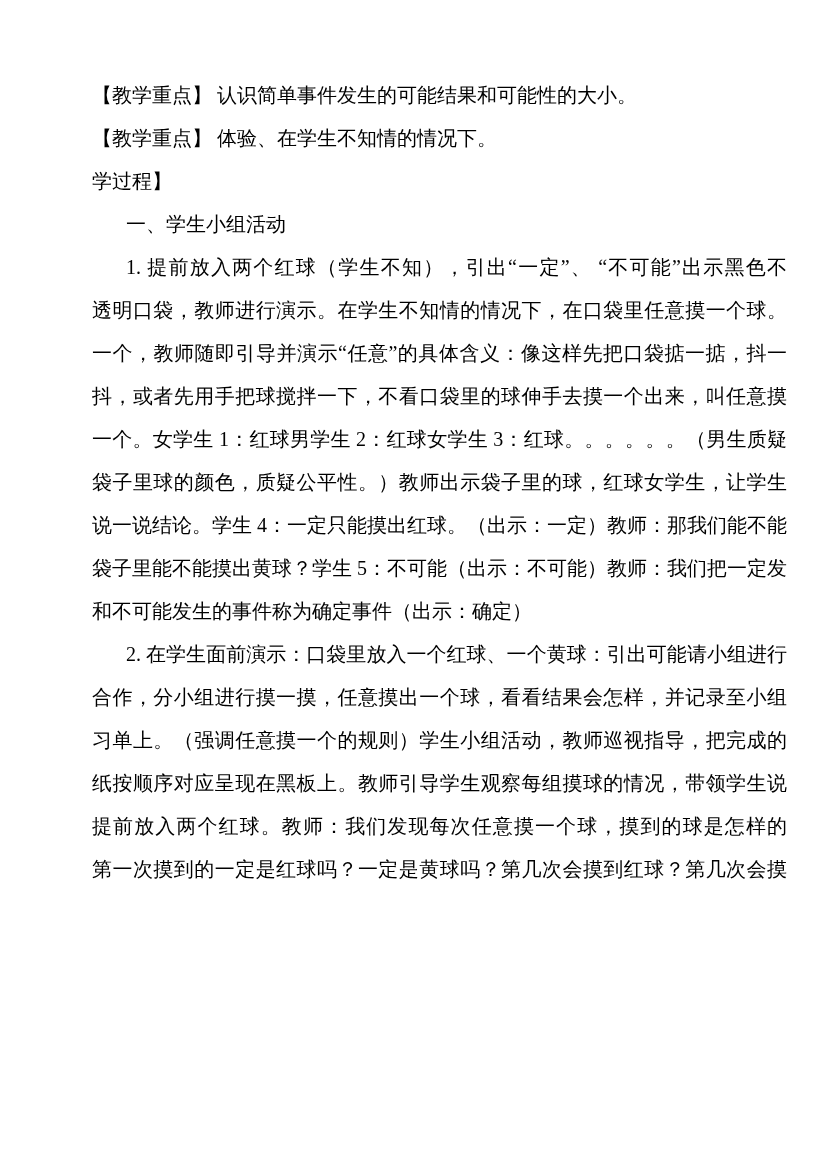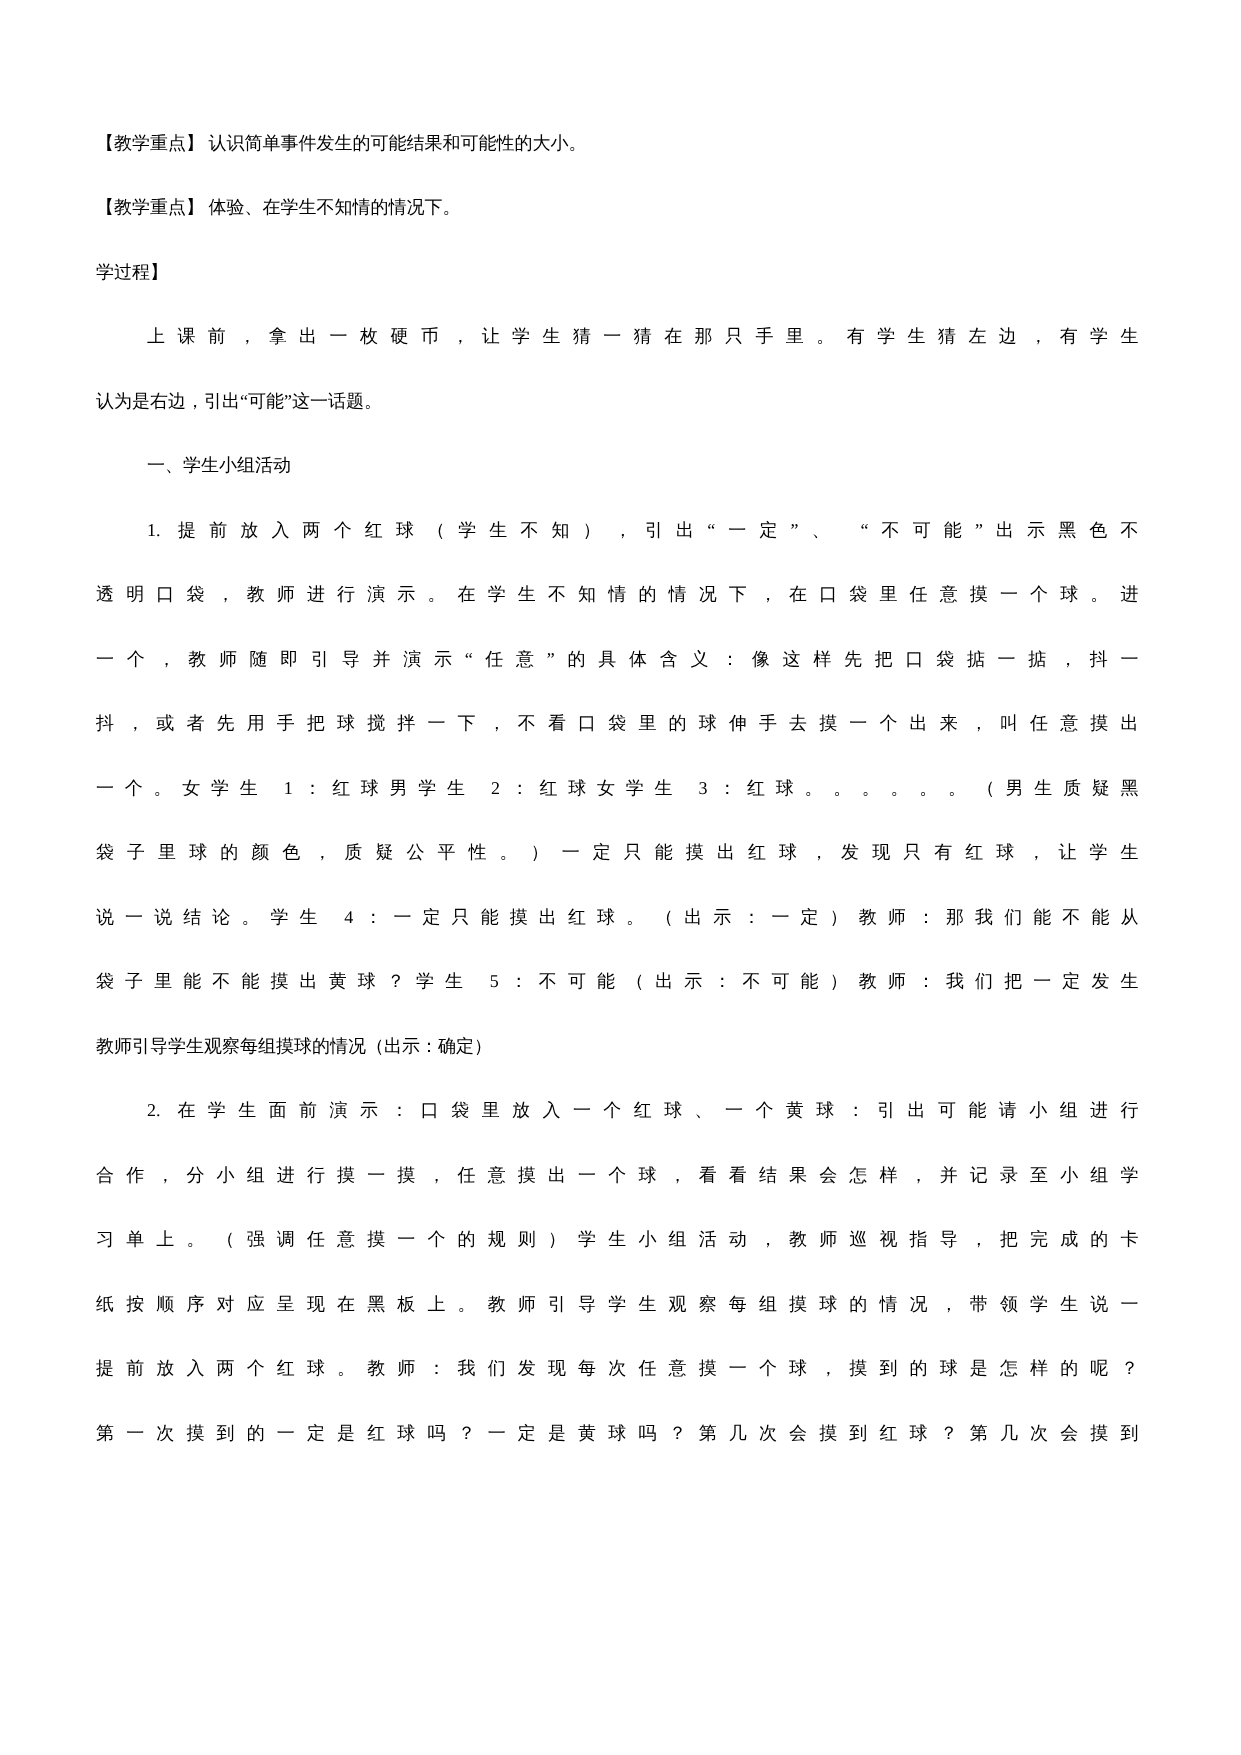--- a/index.html
+++ b/index.html
@@ -11,24 +11,24 @@
     position: relative;
     width: 827px;
     height: 1170px;
     background: #ffffff;
     overflow: hidden;
     font-family: "Liberation Serif", "DejaVu Serif", serif;
   }
   .content {
     position: absolute;
     top: 74px;
-    left: 64px;
+    left: 92px;
     width: 695px;
     color: #000000;
-    font-size: 12px;
+    font-size: 20px;
   }
   .paragraph {
     margin: 0;
     padding: 0;
   }
   .line {
     height: 43px;
     line-height: 43px;
     overflow: hidden;
     text-align: justify;
@@ -52,36 +52,32 @@
       <div class="paragraph">
         <div class="line lastline">【教学重点】 认识简单事件发生的可能结果和可能性的大小。</div>
       </div>
       <div class="paragraph">
         <div class="line lastline">【教学重点】 体验、在学生不知情的情况下。</div>
       </div>
       <div class="paragraph">
         <div class="line lastline">学过程】</div>
       </div>
       <div class="paragraph">
-        <div class="line indent">上课前，拿出一枚硬币，让学生猜一猜在那只手里。有学生猜左边，有学生</div>
-        <div class="line lastline">认为是右边，引出“可能”这一话题。</div>
-      </div>
-      <div class="paragraph">
         <div class="line lastline indent">一、学生小组活动</div>
       </div>
       <div class="paragraph">
         <div class="line indent">1. 提前放入两个红球（学生不知），引出“一定”、 “不可能”出示黑色不</div>
         <div class="line">透明口袋，教师进行演示。在学生不知情的情况下，在口袋里任意摸一个球。进</div>
         <div class="line">一个，教师随即引导并演示“任意”的具体含义：像这样先把口袋掂一掂，抖一</div>
         <div class="line">抖，或者先用手把球搅拌一下，不看口袋里的球伸手去摸一个出来，叫任意摸出</div>
         <div class="line">一个。女学生 1：红球男学生 2：红球女学生 3：红球。。。。。。（男生质疑黑</div>
-        <div class="line">袋子里球的颜色，质疑公平性。）一定只能摸出红球，发现只有红球，让学生</div>
+        <div class="line">袋子里球的颜色，质疑公平性。）教师出示袋子里的球，红球女学生，让学生</div>
         <div class="line">说一说结论。学生 4：一定只能摸出红球。（出示：一定）教师：那我们能不能从</div>
         <div class="line">袋子里能不能摸出黄球？学生 5：不可能（出示：不可能）教师：我们把一定发生</div>
-        <div class="line lastline">教师引导学生观察每组摸球的情况（出示：确定）</div>
+        <div class="line lastline">和不可能发生的事件称为确定事件（出示：确定）</div>
       </div>
       <div class="paragraph">
         <div class="line indent">2. 在学生面前演示：口袋里放入一个红球、一个黄球：引出可能请小组进行</div>
         <div class="line">合作，分小组进行摸一摸，任意摸出一个球，看看结果会怎样，并记录至小组学</div>
         <div class="line">习单上。（强调任意摸一个的规则）学生小组活动，教师巡视指导，把完成的卡</div>
         <div class="line">纸按顺序对应呈现在黑板上。教师引导学生观察每组摸球的情况，带领学生说一</div>
         <div class="line">提前放入两个红球。教师：我们发现每次任意摸一个球，摸到的球是怎样的呢？</div>
         <div class="line">第一次摸到的一定是红球吗？一定是黄球吗？第几次会摸到红球？第几次会摸到</div>
       </div>
     </div>

